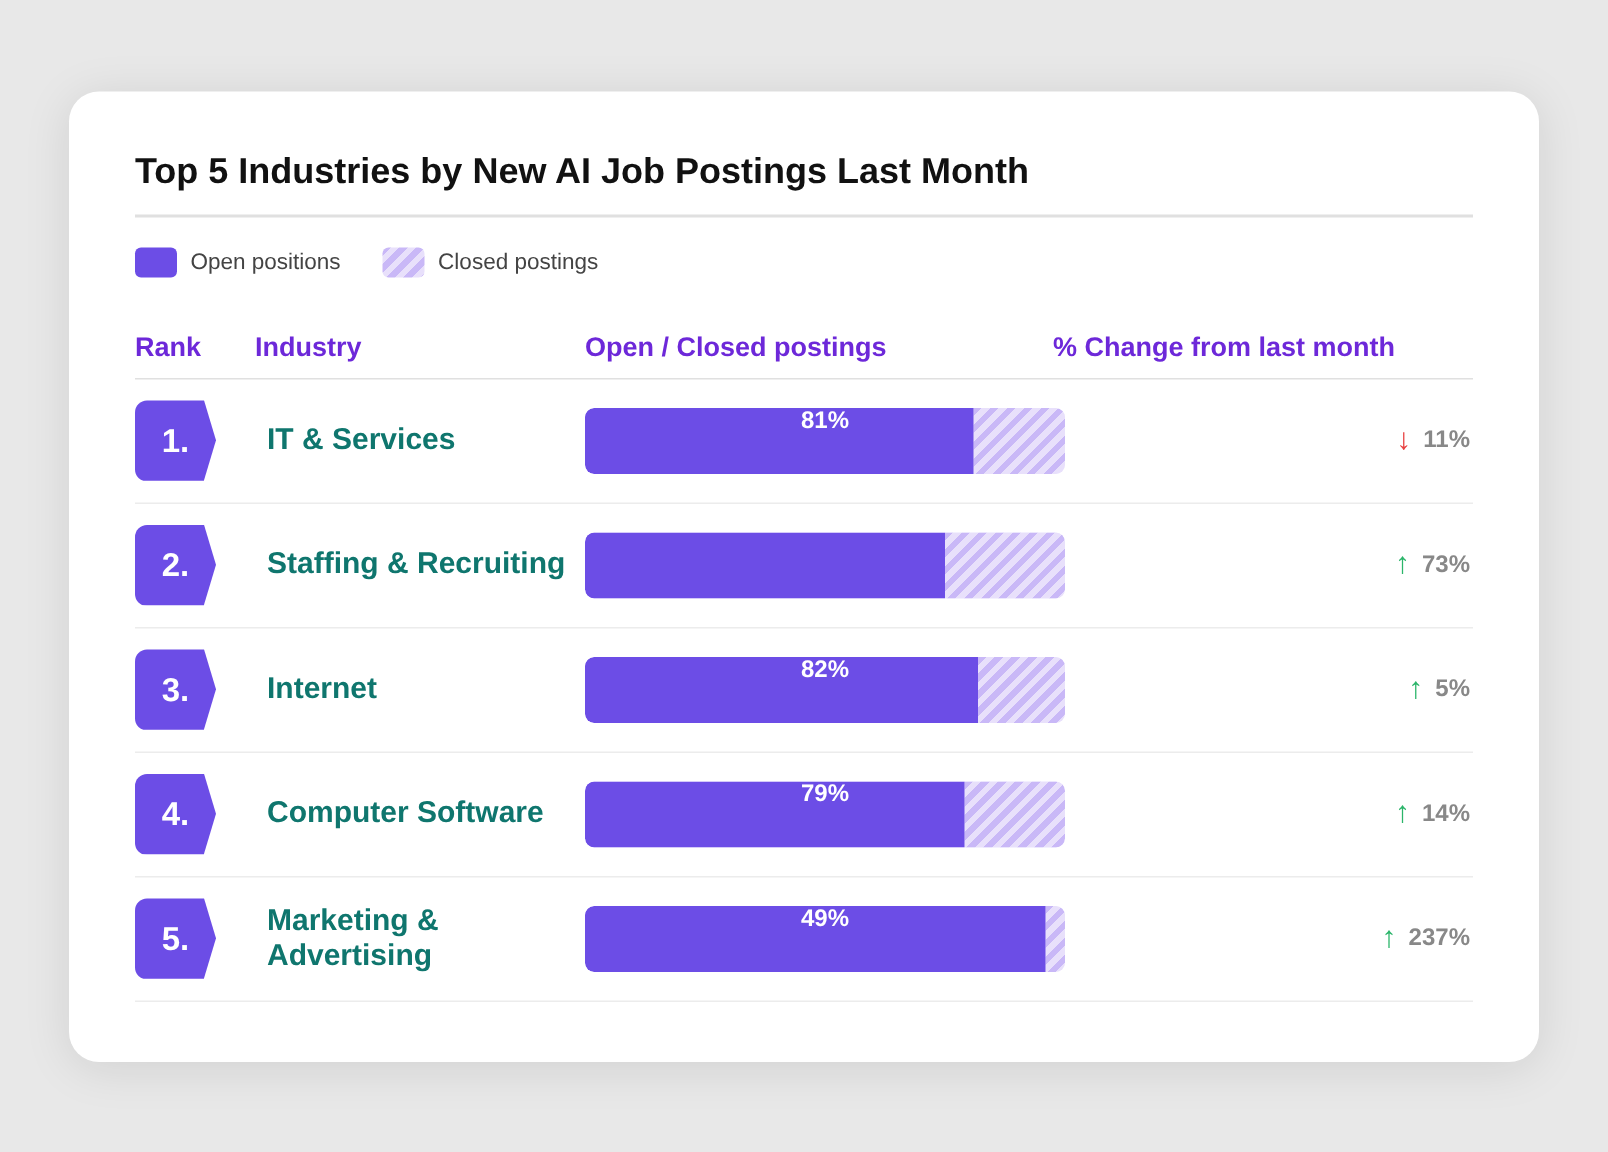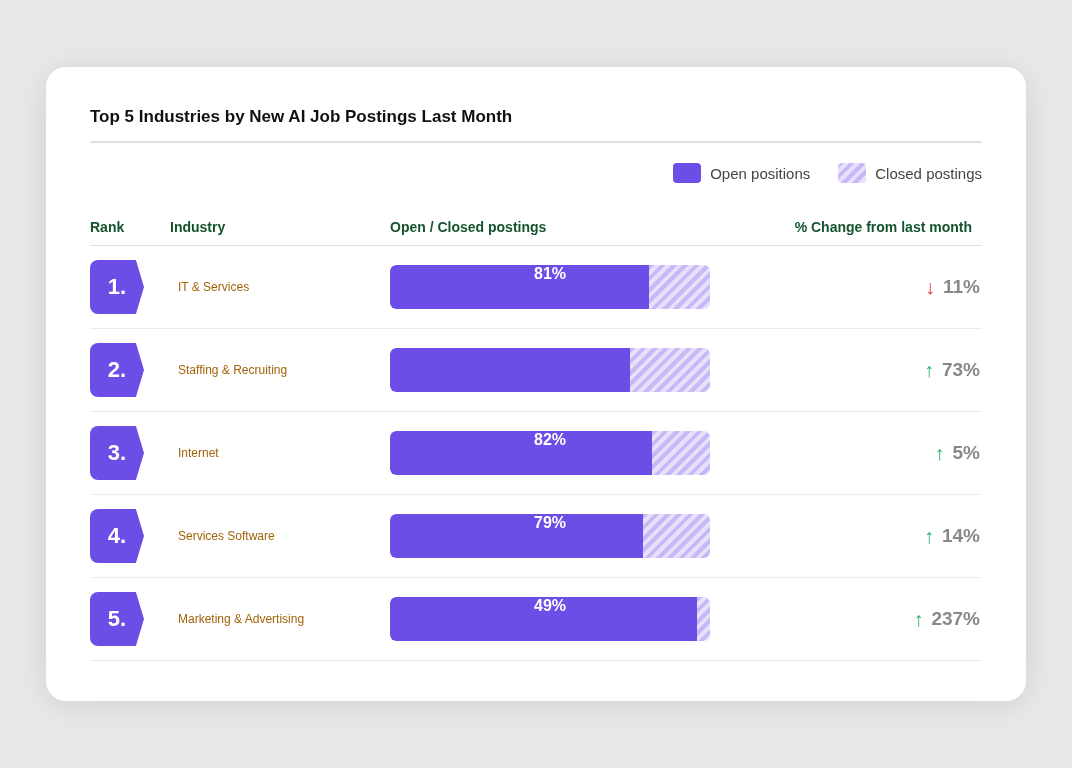--- a/index.html
+++ b/index.html
@@ -12,33 +12,33 @@
       font-family: 'Segoe UI', Arial, sans-serif;
     }
     .card {
       background: #fff;
       border-radius: 20px;
       padding: 40px 44px 40px 44px;
       width: 980px;
       box-shadow: 0 4px 32px rgba(0,0,0,0.10);
     }
     .chart-title {
-      font-size: 17px;
+      font-size: 24px;
       font-weight: 700;
       color: #111;
       margin-bottom: 14px;
     }
     .divider {
       border: none;
       border-top: 2px solid #e0e0e0;
       margin-bottom: 20px;
     }
     .legend {
       display: flex;
-      justify-content: flex-end;
+      justify-content: flex-start;
       align-items: center;
       gap: 28px;
       margin-bottom: 36px;
     }
     .legend-item {
       display: flex;
       align-items: center;
       gap: 9px;
       font-size: 15px;
       color: #444;
@@ -62,29 +62,28 @@
       );
     }
     .table-header {
       display: grid;
       grid-template-columns: 80px 220px 1fr 280px;
       padding: 0 0 10px 0;
       border-bottom: 1px solid #e0e0e0;
       margin-bottom: 0;
     }
     .table-header span {
-      font-size: 14px;
+      font-size: 18px;
       font-weight: 600;
-      color: #14532d;
+      color: #6d28d9;
     }
     .table-header .col-bar {
       text-align: left;
     }
     .table-header .col-change {
-      text-align: right;
       padding-right: 10px;
     }
     .table-row {
       display: grid;
       grid-template-columns: 80px 220px 1fr 280px;
       align-items: center;
       padding: 14px 0;
       border-bottom: 1px solid #ececec;
     }
     .rank-badge {
@@ -103,23 +102,23 @@
       align-items: center;
       justify-content: center;
       font-size: 22px;
       font-weight: 700;
       color: #fff;
       position: relative;
       z-index: 2;
       clip-path: polygon(0 0, 85% 0, 100% 50%, 85% 100%, 0 100%);
     }
     .industry-name {
-      font-size: 12px;
-      color: #a16207;
-      font-weight: 400;
+      font-size: 20px;
+      color: #0f766e;
+      font-weight: 700;
       padding-left: 8px;
     }
     .bar-container {
       display: flex;
       align-items: center;
       width: 100%;
       height: 44px;
       position: relative;
     }
     .bar-track {
@@ -165,21 +164,21 @@
       z-index: 3;
     }
     .change-col {
       display: flex;
       align-items: center;
       justify-content: flex-end;
       gap: 8px;
       padding-right: 10px;
     }
     .change-val {
-      font-size: 19px;
+      font-size: 16px;
       font-weight: 700;
       color: #888;
     }
     .arrow-up {
       color: #2bb56a;
       font-size: 20px;
       font-weight: 700;
     }
     .arrow-down {
       color: #e84040;
@@ -268,21 +267,21 @@
           <span class="arrow-up">↑</span>
           <span class="change-val">5%</span>
         </div>
       </div>
       <div class="table-row">
         <div>
     <div class="rank-badge">
       <div class="badge-main">4.</div>
     </div>
   </div>
-        <div class="industry-name">Services Software</div>
+        <div class="industry-name">Computer Software</div>
         <div class="bar-container">
           <div class="bar-track">
             <div class="bar-open" style="width: 79%;"></div>
             <div class="bar-closed" style="width: 21%;"></div>
             <div class="bar-label">79%</div>
           </div>
         </div>
         <div class="change-col">
           <span class="arrow-up">↑</span>
           <span class="change-val">14%</span>

